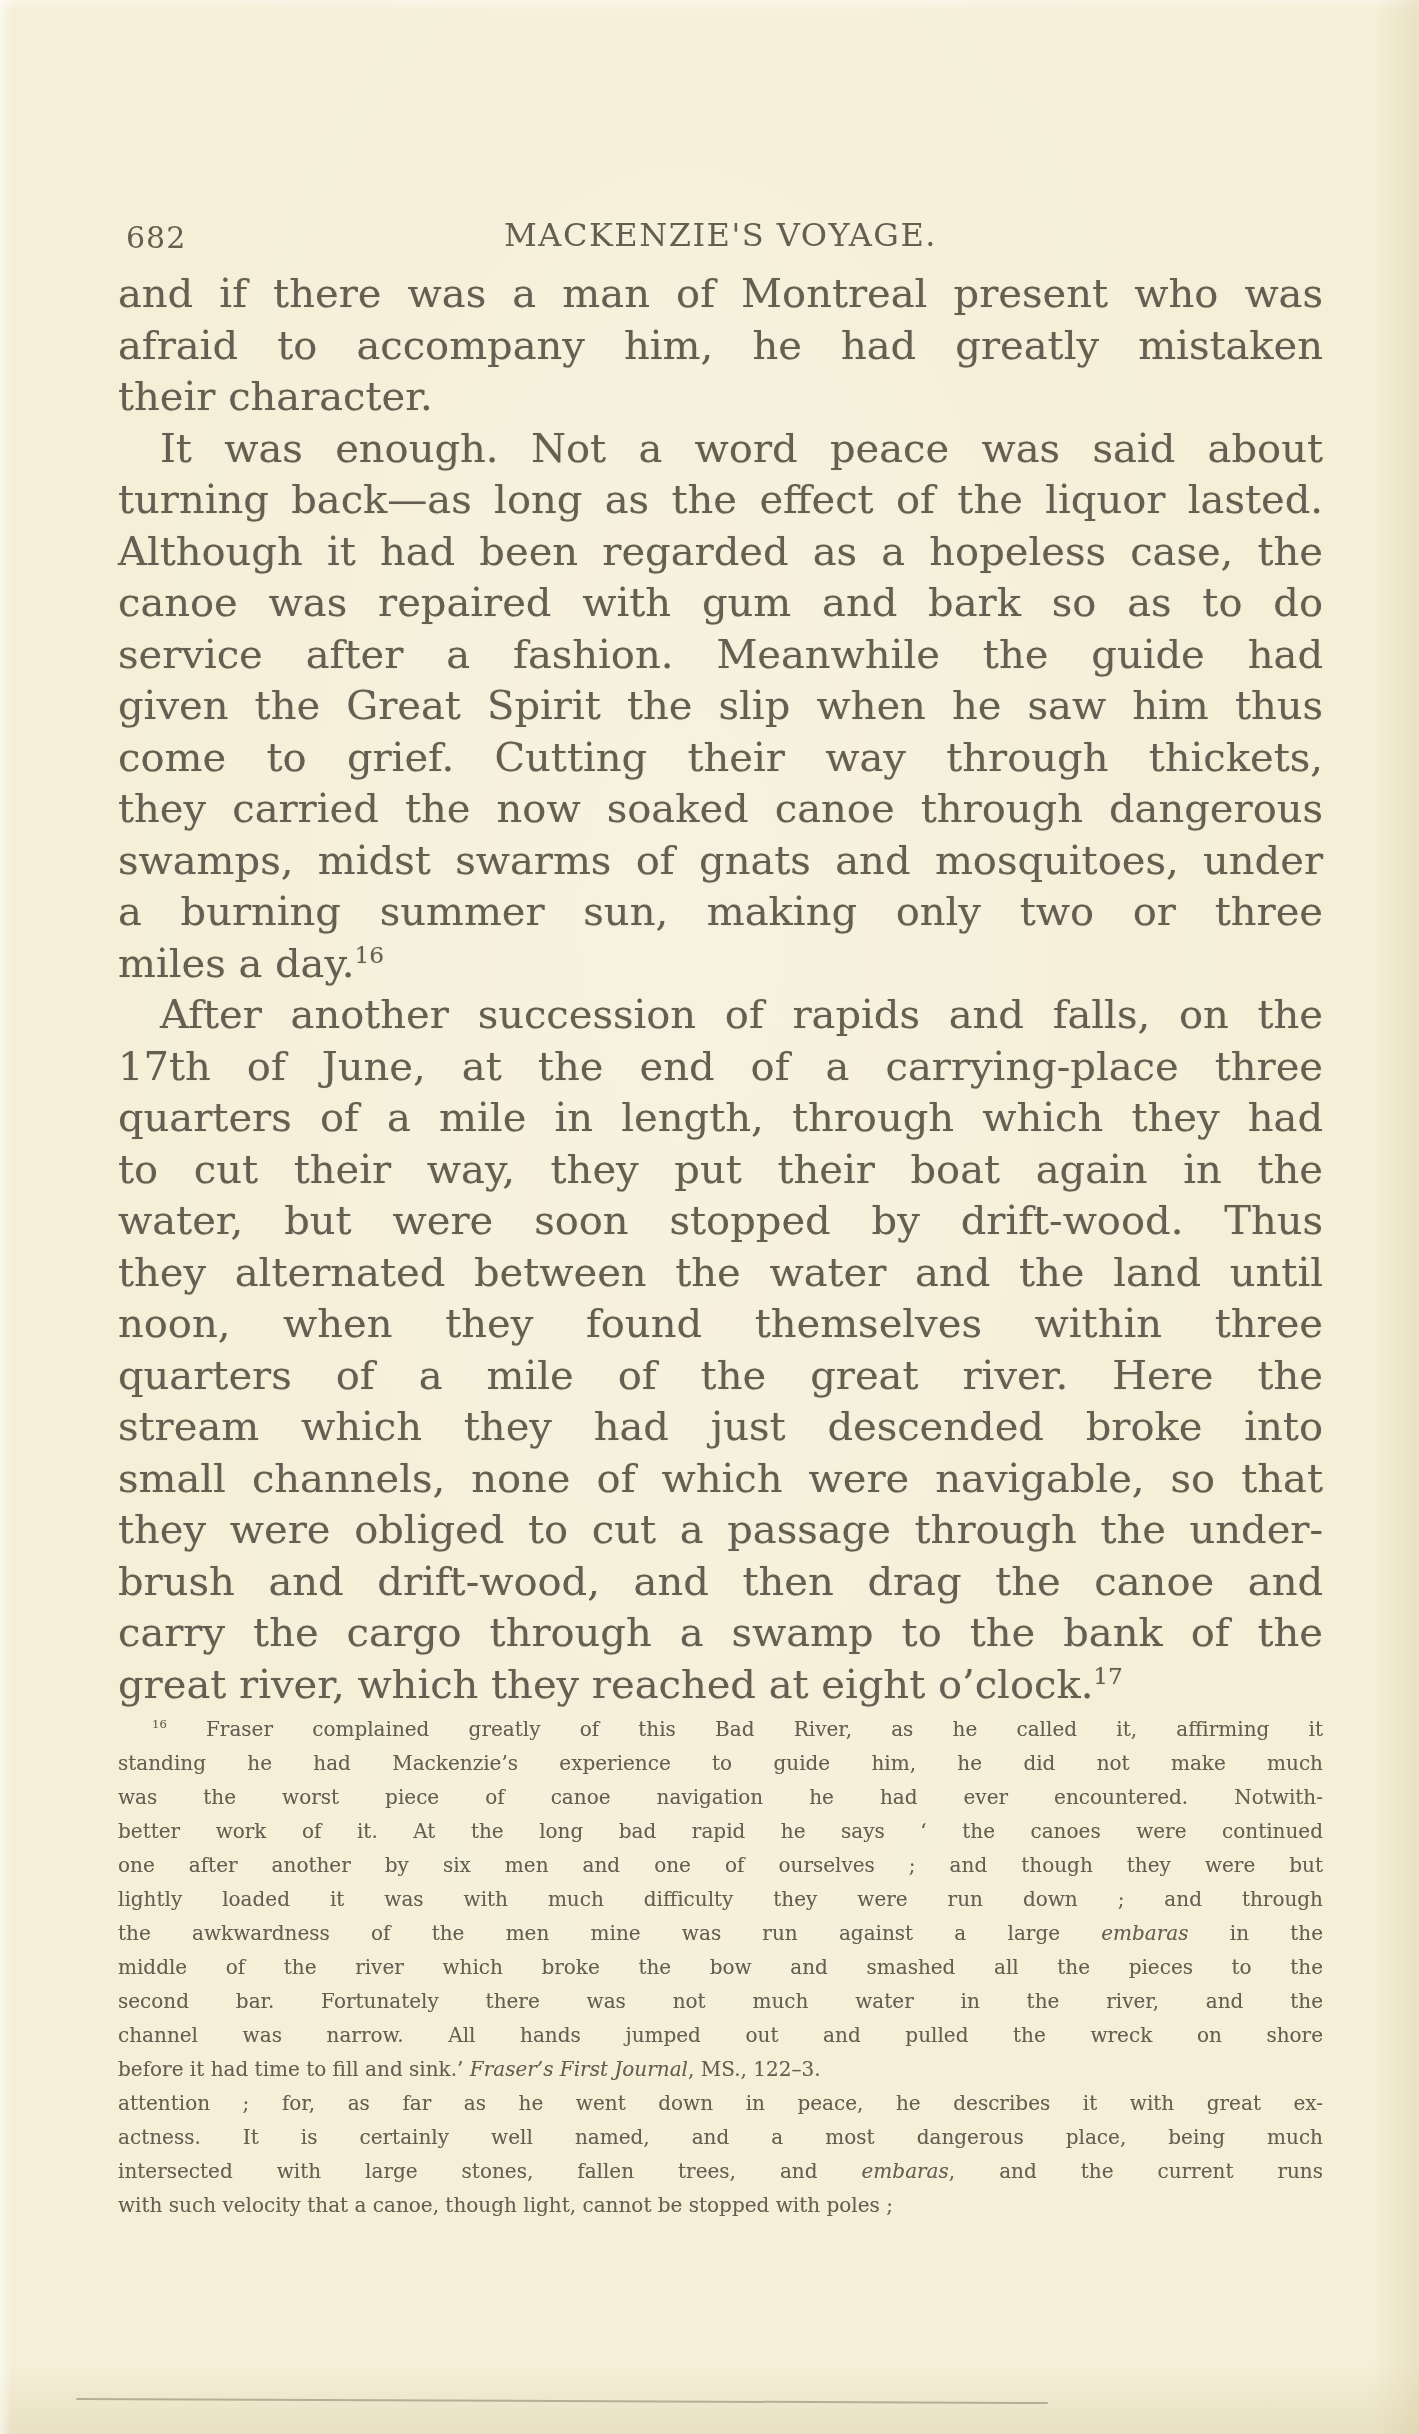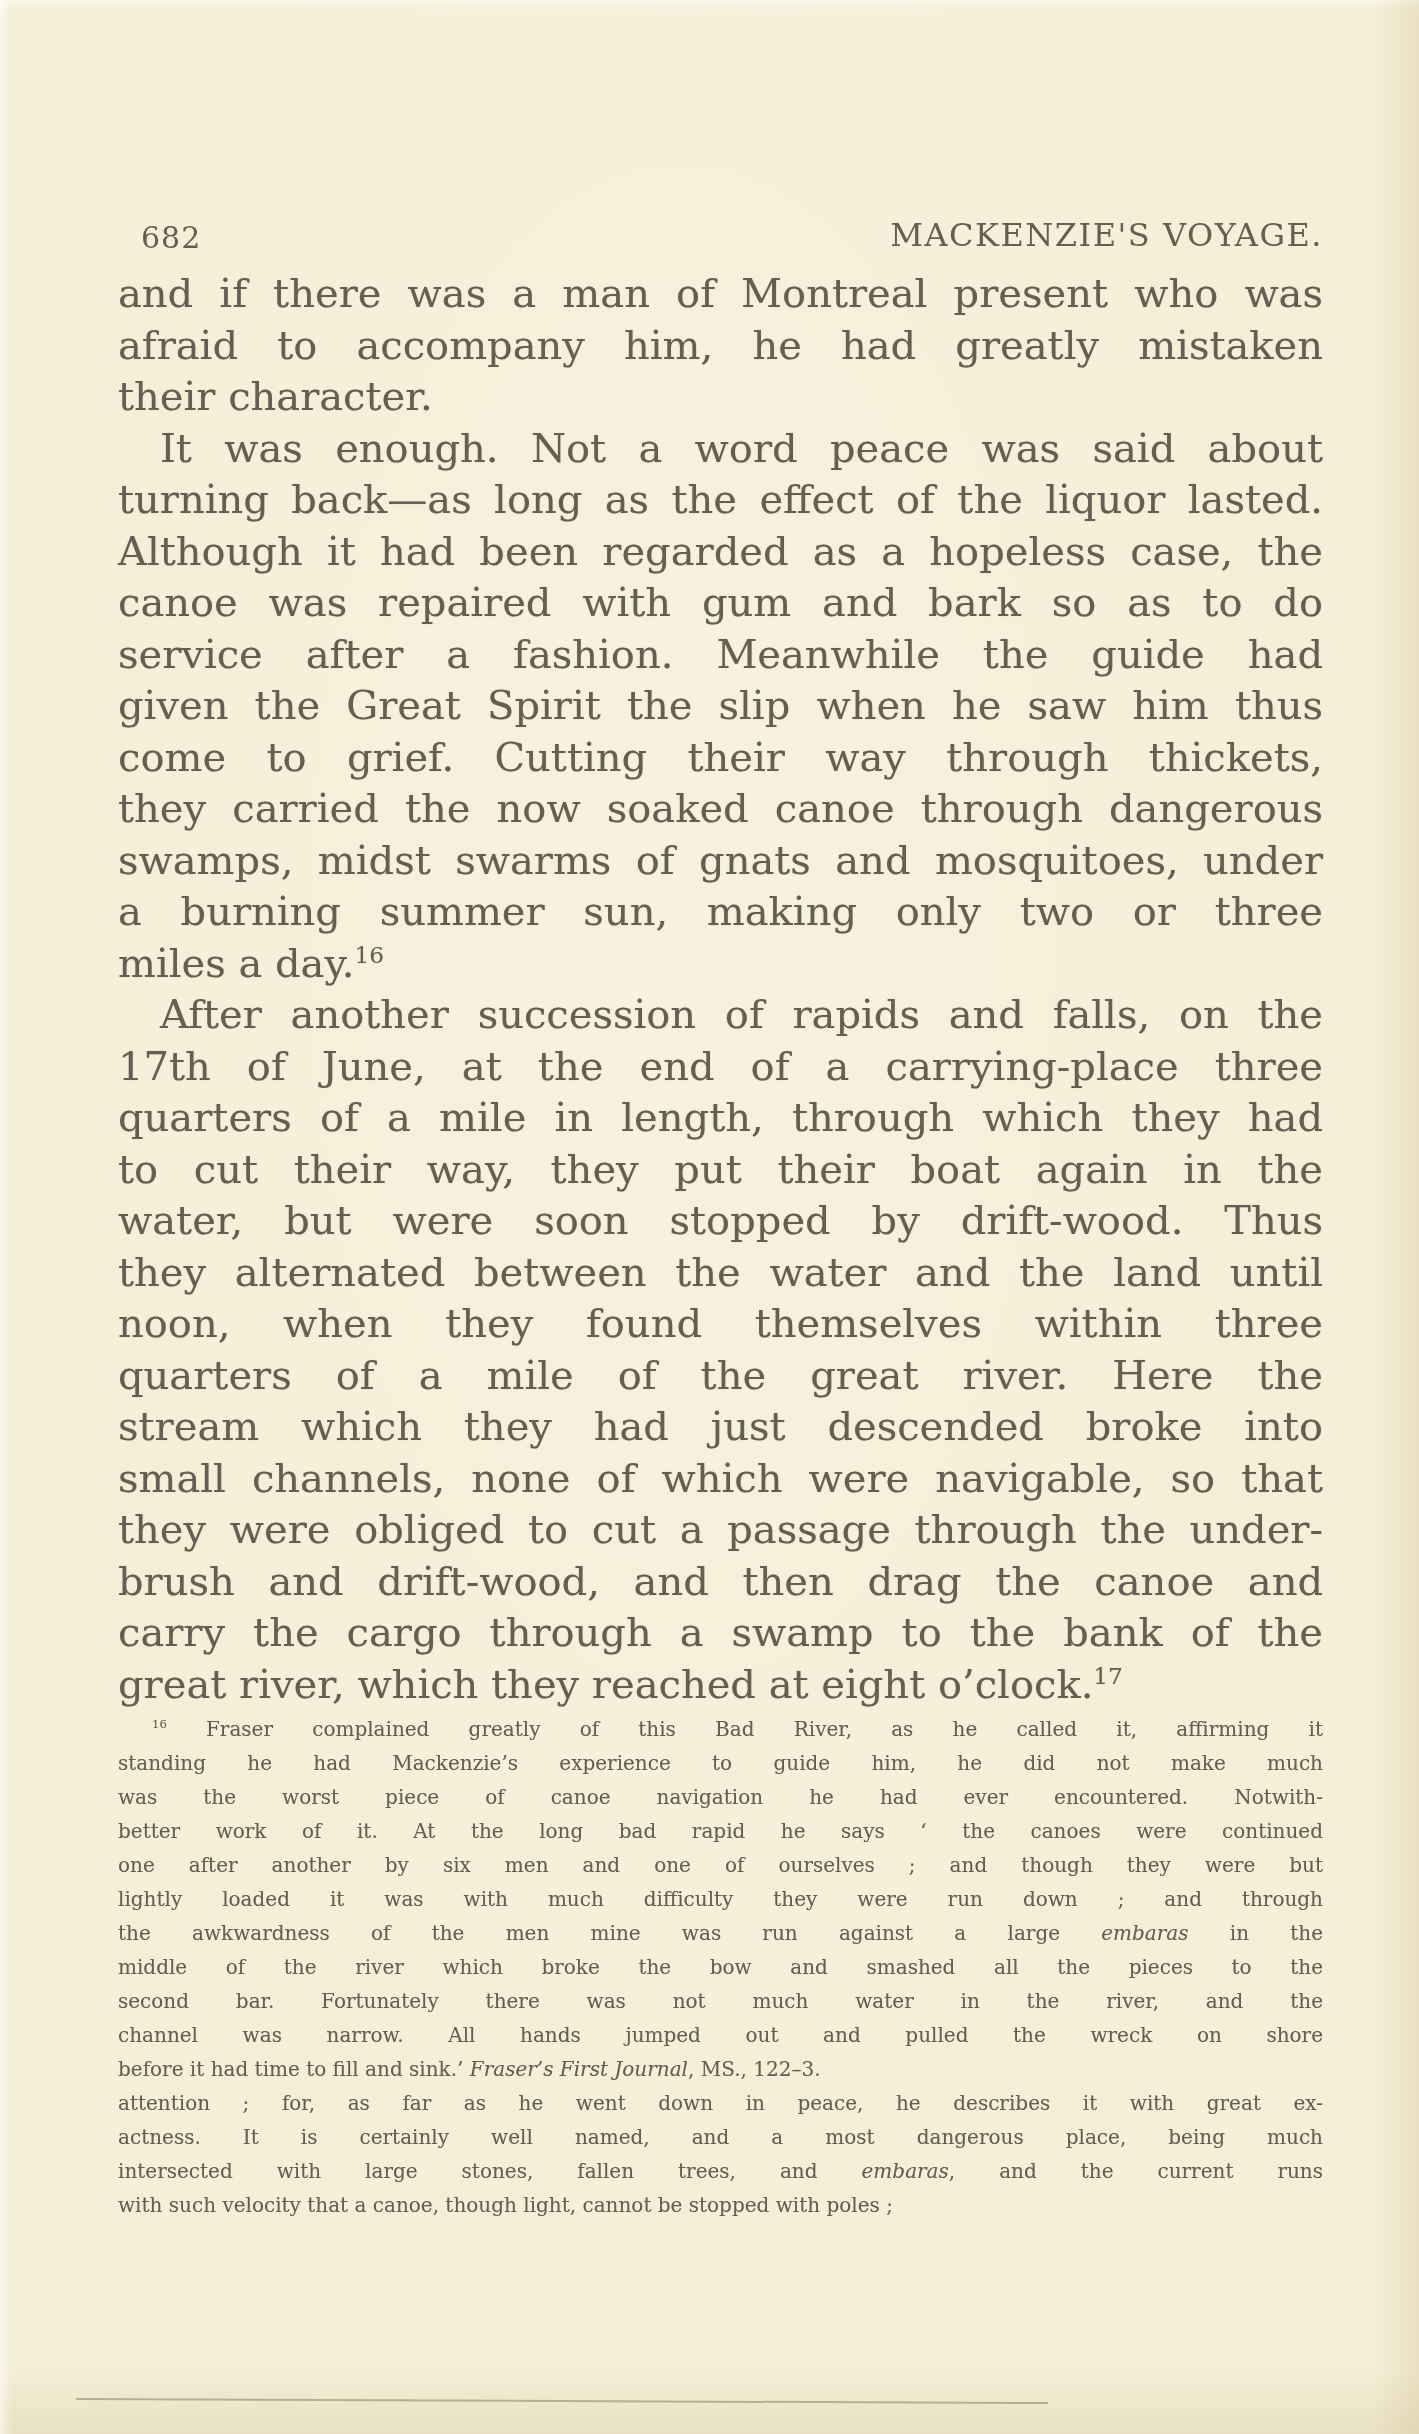--- a/index.html
+++ b/index.html
@@ -19,25 +19,25 @@
       linear-gradient(90deg, rgba(255,255,255,0.55) 0px, rgba(255,255,255,0) 12px),
       linear-gradient(270deg, rgba(208,192,148,0.30) 0px, rgba(208,192,148,0) 46px),
       linear-gradient(0deg,  rgba(201,186,142,0.28) 0px, rgba(201,186,142,0) 70px),
       linear-gradient(180deg, rgba(255,255,255,0.40) 0px, rgba(255,255,255,0) 12px);
   }
   .header{
     position:absolute;left:118px;top:216px;width:1205px;height:40px;
   }
   .page-number{
     position:absolute;left:8px;top:4px;
-    font-size:30px;letter-spacing:1px;margin-left:15px;
+    font-size:30px;letter-spacing:1px;
   }
   .running-title{
     position:absolute;left:0;right:0;top:0;
-    text-align:right;
+    text-align:center;
     font-size:32px;letter-spacing:1.5px;
   }
   .body-text{
     position:absolute;left:118px;top:268px;width:1205px;
     font-size:40px;line-height:51.5px;
     text-shadow:0 0 1px rgba(101,95,82,0.35);
   }
   .footnotes{
     position:absolute;left:118px;top:1712px;width:1205px;
     font-size:20px;line-height:34px;

